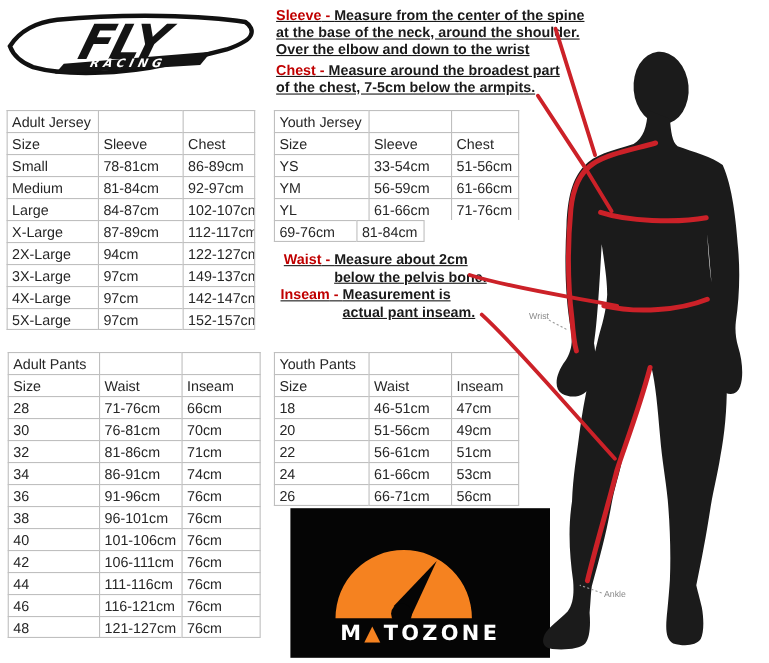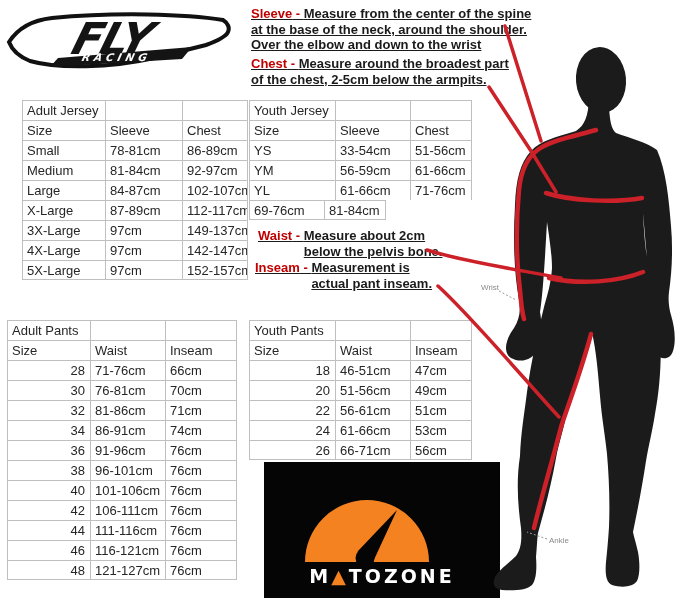--- a/index.html
+++ b/index.html
@@ -5,26 +5,26 @@
   html,body{margin:0;padding:0;background:#fff;}
   #canvas{position:relative;width:699px;height:603px;background:#fff;overflow:hidden;
           font-family:"Liberation Sans",sans-serif;color:#1f1f1f;}
   
   .sizetable{position:absolute;font-size:13px;color:#262626;}
   .trow{display:flex;height:20px;line-height:19px;}
   .tcell{box-sizing:border-box;border-left:1px solid #bfbfbf;border-top:1px solid #bfbfbf;
          padding:0 2px 0 4px;overflow:hidden;white-space:nowrap;}
   .trow .tcell:last-child{border-right:1px solid #bfbfbf;}
   .sizetable .trow:last-child .tcell{border-bottom:1px solid #bfbfbf;}
-  .tcell.ralign{text-align:right;padding-right:5px;}
+  .tcell.ralign{padding-right:5px;}
   .tbl-aj .c0{width:83px}.tbl-aj .c1{width:77px}.tbl-aj .c2{width:66px}
   .tbl-yj .c0{width:86px}.tbl-yj .c1{width:75px}.tbl-yj .c2{width:62px}
   .tbl-ap .c0{width:83px}.tbl-ap .c1{width:75px}.tbl-ap .c2{width:72px}
   .tbl-yp .c0{width:86px}.tbl-yp .c1{width:75px}.tbl-yp .c2{width:62px}
-  #tbl-adult-jersey{left:22px;top:100px;}
+  #tbl-adult-jersey{left:6px;top:100px;}
   #tbl-youth-jersey{left:249px;top:100px;}
   #tbl-adult-pants{left:7px;top:320px;}
   #tbl-youth-pants{left:249px;top:320px;}
   
   .instr{position:absolute;font-weight:bold;font-size:13px;line-height:15.5px;
          white-space:pre-line;color:#1a1a1a;text-decoration:underline;}
   .ilabel{color:#c00000;}
   .isep{color:#c00000;white-space:pre;}
   .instr2{display:flex;white-space:normal;}
   .instr2 .itext{white-space:pre-line;}
@@ -57,21 +57,21 @@
     <g transform="translate(88,0) skewX(-14)">
       <text x="0" y="51" font-size="10.5" font-weight="bold" font-style="italic" font-family="DejaVu Sans, sans-serif" fill="#ffffff" letter-spacing="4">RACING</text>
     </g>
   </svg>
 
   <div class="instr" id="instr-sleeve"><span class="ilabel">Sleeve</span><span class="isep"> - </span><span class="itext">Measure from the center of the spine
 at the base of the neck, around the shoulder.
 Over the elbow and down to the wrist</span></div>
 
   <div class="instr" id="instr-chest"><span class="ilabel">Chest</span><span class="isep"> - </span><span class="itext">Measure around the broadest part
-of the chest, 2-5cm below the armpits.</span></div>
+of the chest, 7-5cm below the armpits.</span></div>
 
   <div class="instr instr2" id="instr-waist">
       <span class="ilabel">Waist</span>
       <span class="isep"> - </span>
       <span class="itext">Measure about 2cm
 below the pelvis bone.</span>
     </div>
 
   <div class="instr instr2" id="instr-inseam">
       <span class="ilabel">Inseam</span>
@@ -103,20 +103,25 @@
       </div>
       <div class="trow">
         <div class="tcell c0">Large</div>
         <div class="tcell c1">84-87cm</div>
         <div class="tcell c2">102-107cm</div>
       </div>
       <div class="trow">
         <div class="tcell c0">X-Large</div>
         <div class="tcell c1">87-89cm</div>
         <div class="tcell c2">112-117cm</div>
+      </div>
+      <div class="trow">
+        <div class="tcell c0">2X-Large</div>
+        <div class="tcell c1">94cm</div>
+        <div class="tcell c2">122-127cm</div>
       </div>
       <div class="trow">
         <div class="tcell c0">3X-Large</div>
         <div class="tcell c1">97cm</div>
         <div class="tcell c2">149-137cm</div>
       </div>
       <div class="trow">
         <div class="tcell c0">4X-Large</div>
         <div class="tcell c1">97cm</div>
         <div class="tcell c2">142-147cm</div>

